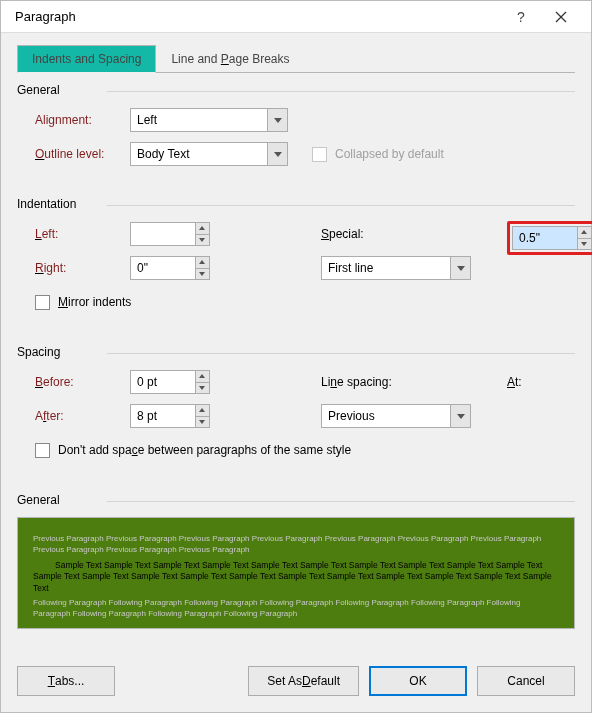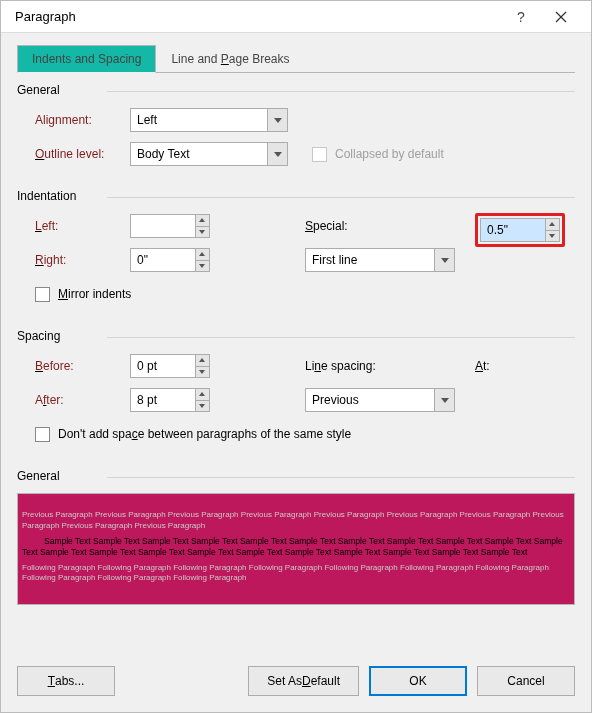--- a/index.html
+++ b/index.html
@@ -8,46 +8,46 @@
 .titlebar { height: 32px; background: #fff; display: flex; align-items: center; padding: 0 10px 0 14px; border-bottom: 1px solid #ddd; }
 .titlebar .title { font-size: 13px; color: #000; }
 .titlebar .spacer { flex: 1; }
 .tbtn { width: 40px; height: 30px; display: flex; align-items: center; justify-content: center; color: #444; }
 .tbtn.help { font-size: 14px; }
 .tbtn.close svg { width: 12px; height: 12px; }
 .content { padding: 12px 16px 0 16px; flex: 1; background: #f0f0f0; }
 .tabs { display: flex; border-bottom: 1px solid #b5b5b5; margin-bottom: 10px; }
 .tab { padding: 6px 14px; border: 1px solid transparent; border-bottom: none; margin-bottom: -1px; color: #444; }
 .tab.active { background: #14b8a6; border-color: #b5b5b5; border-bottom: 1px solid #f0f0f0; }
-.section-title { font-size: 12px; color: #000; margin: 0 0 10px 0; position: relative; }
+.section-title { font-size: 12px; color: #000; margin: 8px 0 10px 0; position: relative; }
 .section-title::after { content: ""; position: absolute; left: 90px; right: 0; top: 55%; height: 1px; background: #d4d4d4; }
 .indent { padding-left: 18px; }
 .row { display: flex; align-items: center; margin-bottom: 8px; min-height: 26px; }
 .lbl { width: 95px; color: #7f1d1d; }
 .und { text-decoration: underline; text-decoration-color: #000; }
 .select { display: flex; align-items: center; height: 24px; border: 1px solid #acacac; background: #fff; }
 .select .selval { flex: 1; padding: 0 6px; color: #000; }
 .select .btn-dd { width: 20px; height: 100%; background: #e5e5e5; border-left: 1px solid #acacac; display: flex; align-items: center; justify-content: center; }
 .checkbox { display: flex; align-items: center; gap: 8px; }
 .checkbox .box { width: 15px; height: 15px; border: 1px solid #888; background: #fff; }
 .spin { display: flex; height: 24px; border: 1px solid #acacac; background: #fff; }
 .spin input { border: none; width: 100%; padding: 0 6px; outline: none; font-size: 12px; }
 .spin .arrows { width: 18px; display: flex; flex-direction: column; border-left: 1px solid #acacac; }
 .spin .arrows .ar { flex: 1; display: flex; align-items: center; justify-content: center; background: #e5e5e5; }
 .spin .arrows .ar:first-child { border-bottom: 1px solid #acacac; }
 .tri-down { width: 0; height: 0; border-left: 4px solid transparent; border-right: 4px solid transparent; border-top: 5px solid #555; }
 .tri-down-sm { width: 0; height: 0; border-left: 3px solid transparent; border-right: 3px solid transparent; border-top: 4px solid #555; }
 .tri-up-sm { width: 0; height: 0; border-left: 3px solid transparent; border-right: 3px solid transparent; border-bottom: 4px solid #555; }
-.colset { display: flex; gap: 20px; }
+.colset { display: flex; gap: 36px; }
 .col { flex: none; }
 .c1 { width: 250px; }
 .c2 { width: 150px; }
 .c3 { width: 90px; }
 .highlight { border: 3px solid #e02020; padding: 2px; border-radius: 2px; }
-.preview-box { border: 1px solid #b5b5b5; background: #be185d; padding: 16px 4px; height: 112px; font-size: 9px; line-height: 1.35; overflow: hidden; }
+.preview-box { border: 1px solid #b5b5b5; background: #4d7c0f; padding: 16px 15px; height: 112px; font-size: 9px; line-height: 1.35; overflow: hidden; }
 .preview-box .pg { color: #c9c9c9; margin-bottom: 4px; font-size: 8px; }
 .preview-box .sample { color: #000; text-indent: 22px; font-size: 8.5px; margin-bottom: 4px; }
 .btnbar { display: flex; gap: 10px; padding: 16px; justify-content: space-between; }
 .btn { height: 30px; border: 1px solid #acacac; background: #e9e9e9; padding: 0 18px; display: flex; align-items: center; justify-content: center; min-width: 98px; }
 .btn.default { border: 2px solid #0078d7; }
 .coll-label { color: #a0a0a0; }
 </style>
 </head>
 <body>
 

